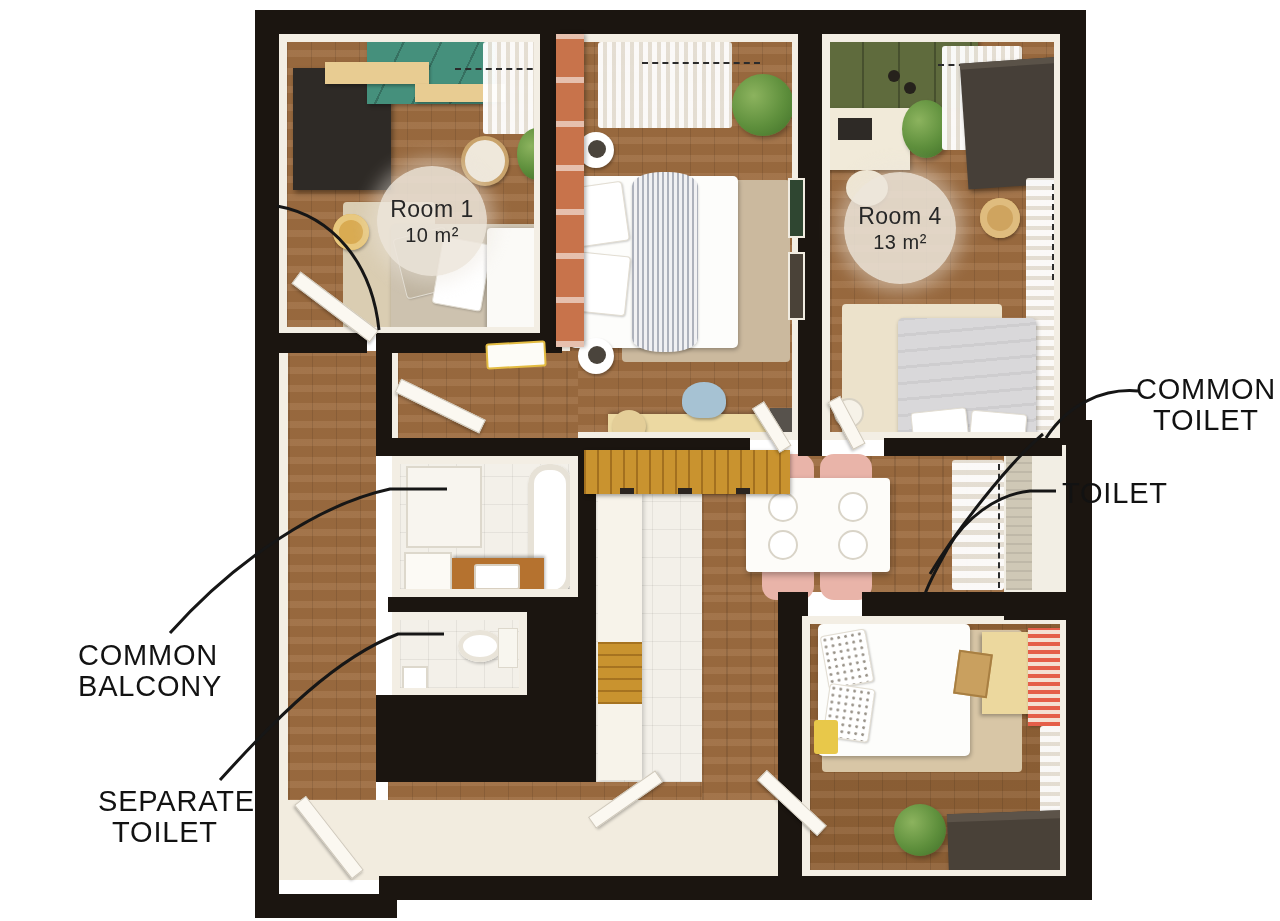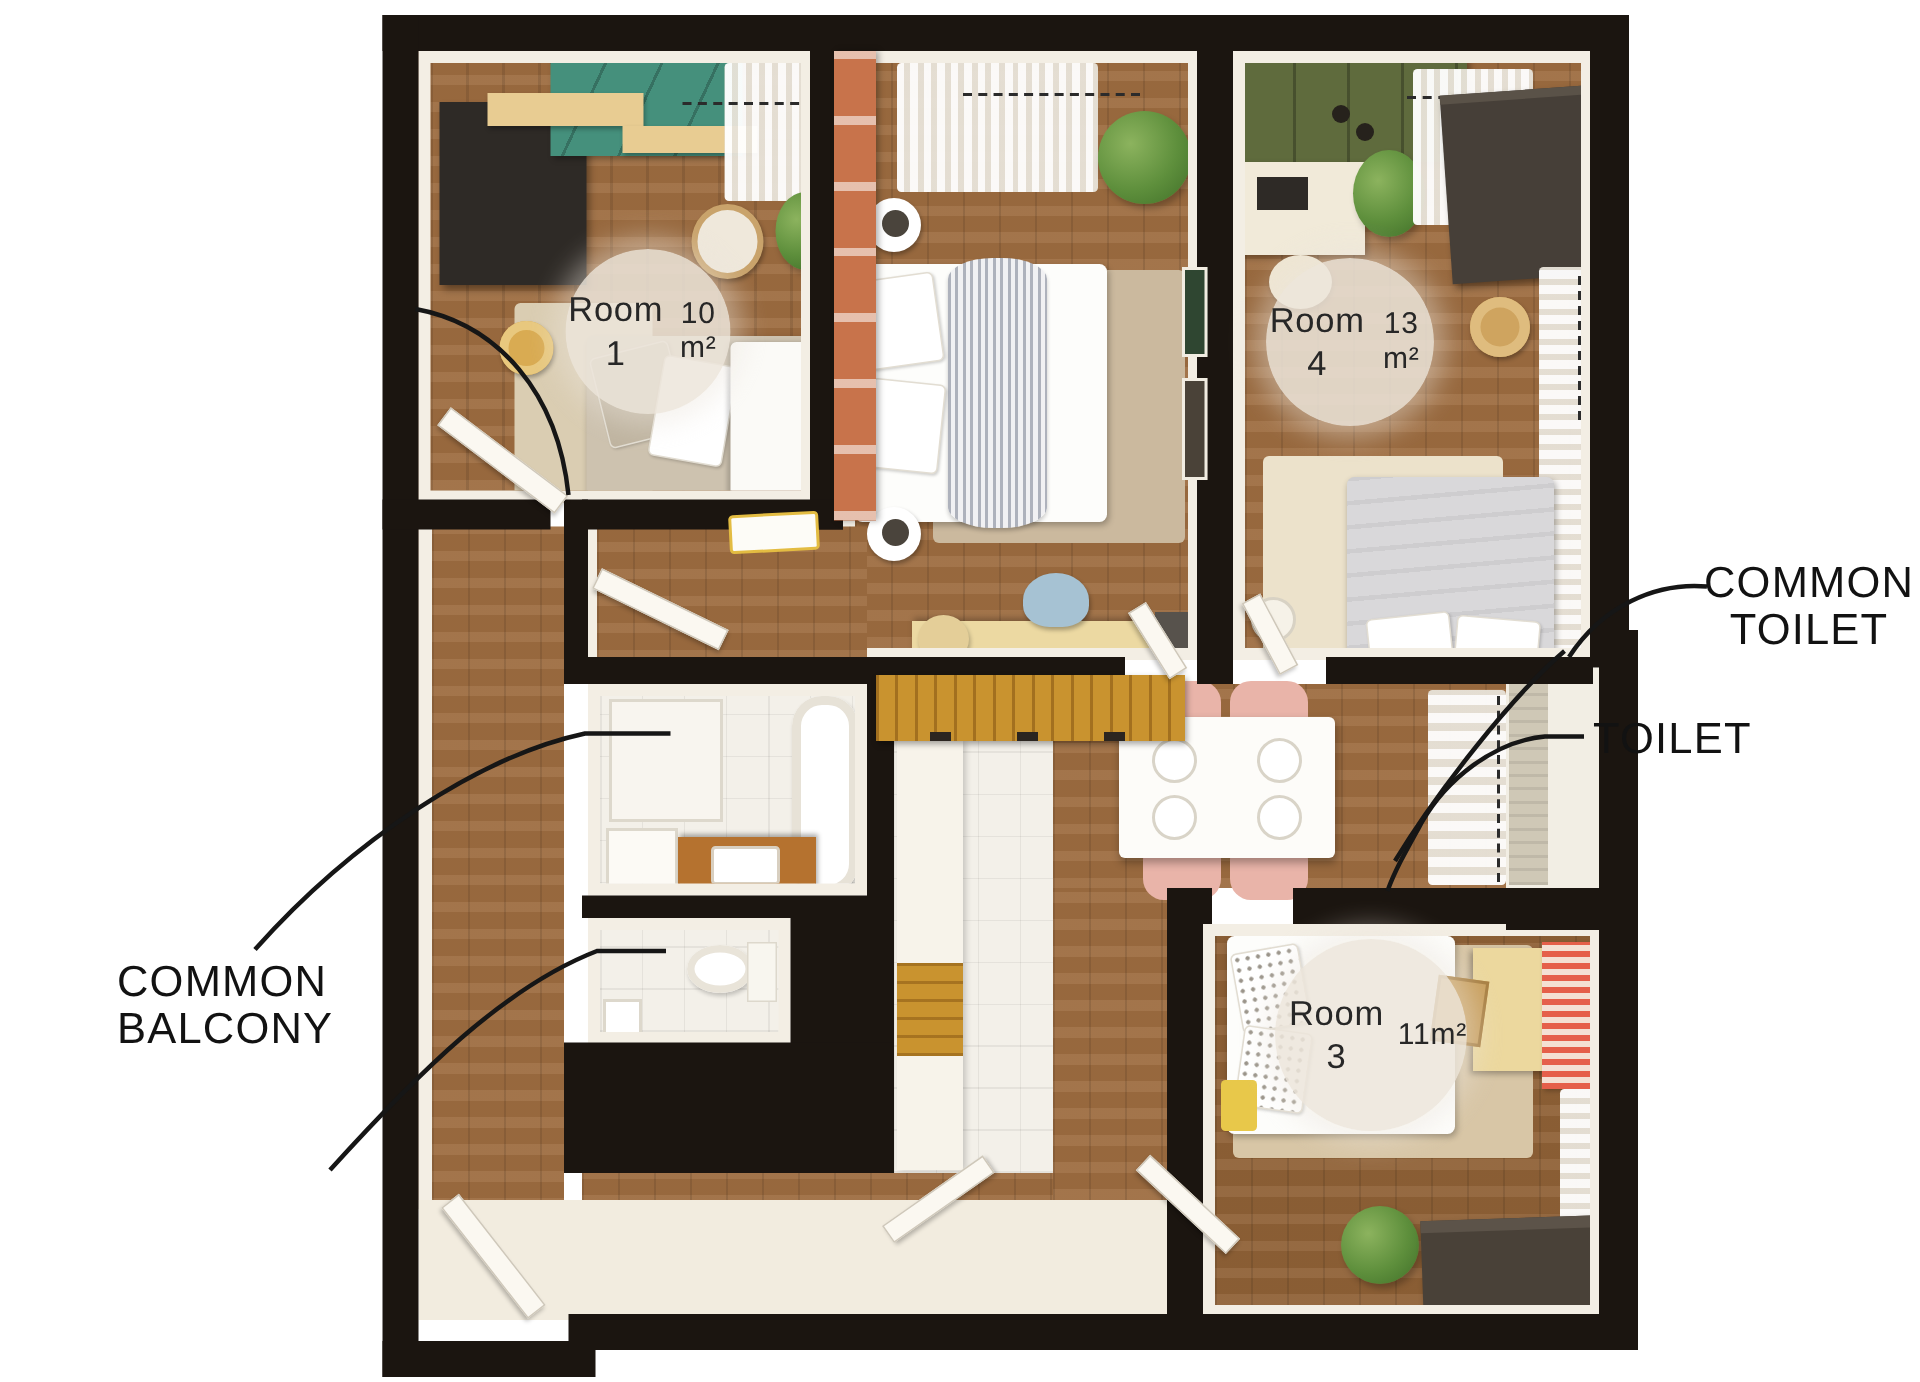--- a/index.html
+++ b/index.html
@@ -19,21 +19,21 @@
   .f{position:absolute;} 
   .curtain{background:repeating-linear-gradient(90deg,#ffffff 0 5px,#e7e2d8 5px 9px);
            border-radius:3px;opacity:.96;}
   .rod{border-top:2.5px dashed #2b2b2b;height:0;}
   .rodv{border-left:2.5px dashed #2b2b2b;width:0;}
   .plant{border-radius:50%;background:radial-gradient(circle at 35% 35%, #8cb35e 0%, #5e8f3c 55%, #3f6e28 100%);
          box-shadow:2px 3px 4px rgba(0,0,0,.25);}
   .doorleaf{position:absolute;background:#fbf8f1;border:1px solid #cfc8ba;box-shadow:1px 2px 3px rgba(0,0,0,.25);
             z-index:60;transform-origin:left center;}
   .label-circle{position:absolute;border-radius:50%;background:rgba(236,229,219,.86);
-                display:flex;flex-direction:row;align-items:center;justify-content:center;
+                display:flex;flex-direction:column;align-items:center;justify-content:center;
                 z-index:70;color:#272727;text-align:center;box-shadow:0 0 18px 8px rgba(236,229,219,.45);}
   .label-circle .rname{font-size:23px;font-weight:500;letter-spacing:.5px;line-height:1.25;}
   .label-circle .rarea{font-size:20px;font-weight:500;letter-spacing:.5px;}
   .annot{position:absolute;z-index:90;color:#121212;font-weight:500;font-size:29px;letter-spacing:.8px;
          line-height:1.08;text-align:center;white-space:nowrap;}
   .bedwhite{background:#fdfdfb;border-radius:5px;box-shadow:1px 2px 4px rgba(0,0,0,.28);}
   .pillow{background:#ffffff;border:1px solid #e2ddd2;border-radius:4px;box-shadow:1px 1px 2px rgba(0,0,0,.18);}
   .darkunit{background:#2e2a26;box-shadow:2px 3px 5px rgba(0,0,0,.4);}
   .counter{background-color:#c9932f;
            background-image:repeating-linear-gradient(90deg, rgba(100,55,5,.38) 0 2px, transparent 2px 13px);
@@ -198,24 +198,20 @@
   <div class="doorleaf" style="left:300px;top:793px;width:92px;height:13px;transform:rotate(52deg);"></div>
 
   <div class="label-circle" style="left:377px;top:166px;width:110px;height:110px;">
     <div class="rname">Room 1</div>
     <div class="rarea">10 m²</div>
   </div>
   <div class="label-circle" style="left:844px;top:172px;width:112px;height:112px;">
     <div class="rname">Room 4</div>
     <div class="rarea">13 m²</div>
   </div>
-  <div class="label-circle" style="left:850px;top:626px;width:128px;height:128px;">
-    <div class="rname">Room 3</div>
-    <div class="rarea">11m²</div>
-  </div>
 
   <svg class="overlay" width="1280" height="921" viewBox="0 0 1280 921">
     <path d="M 1138 391 C 1104 388 1068 404 1046 438" fill="none" stroke="#161616" stroke-width="3"></path>
     <path d="M 1056 491 L 1030 491 C 996 494 964 520 948 548 C 938 566 930 580 925 594" fill="none" stroke="#161616" stroke-width="3"></path>
     <path d="M 170 633 C 235 560 320 504 390 489 L 447 489" fill="none" stroke="#161616" stroke-width="3"></path>
     <path d="M 220 780 C 278 716 336 658 398 634 L 444 634" fill="none" stroke="#161616" stroke-width="3"></path>
     <path d="M 277 206 C 332 216 372 262 379 330" fill="none" stroke="#161616" stroke-width="3"></path>
     <path d="M 1043 434 C 1008 464 958 528 930 574" fill="none" stroke="#161616" stroke-width="3"></path>
   </svg>
 
@@ -223,14 +219,18 @@
     <div>COMMON</div>
     <div>TOILET</div>
   </div>
   <div class="annot" style="left:1062px;top:478px;">
     <div>TOILET</div>
   </div>
   <div class="annot" style="left:78px;top:640px;width:130px;">
     <div>COMMON</div>
     <div>BALCONY</div>
   </div>
+  <div class="annot" style="left:98px;top:786px;width:134px;">
+    <div>SEPARATE</div>
+    <div>TOILET</div>
+  </div>
 
 </div>
 
 </body></html>

